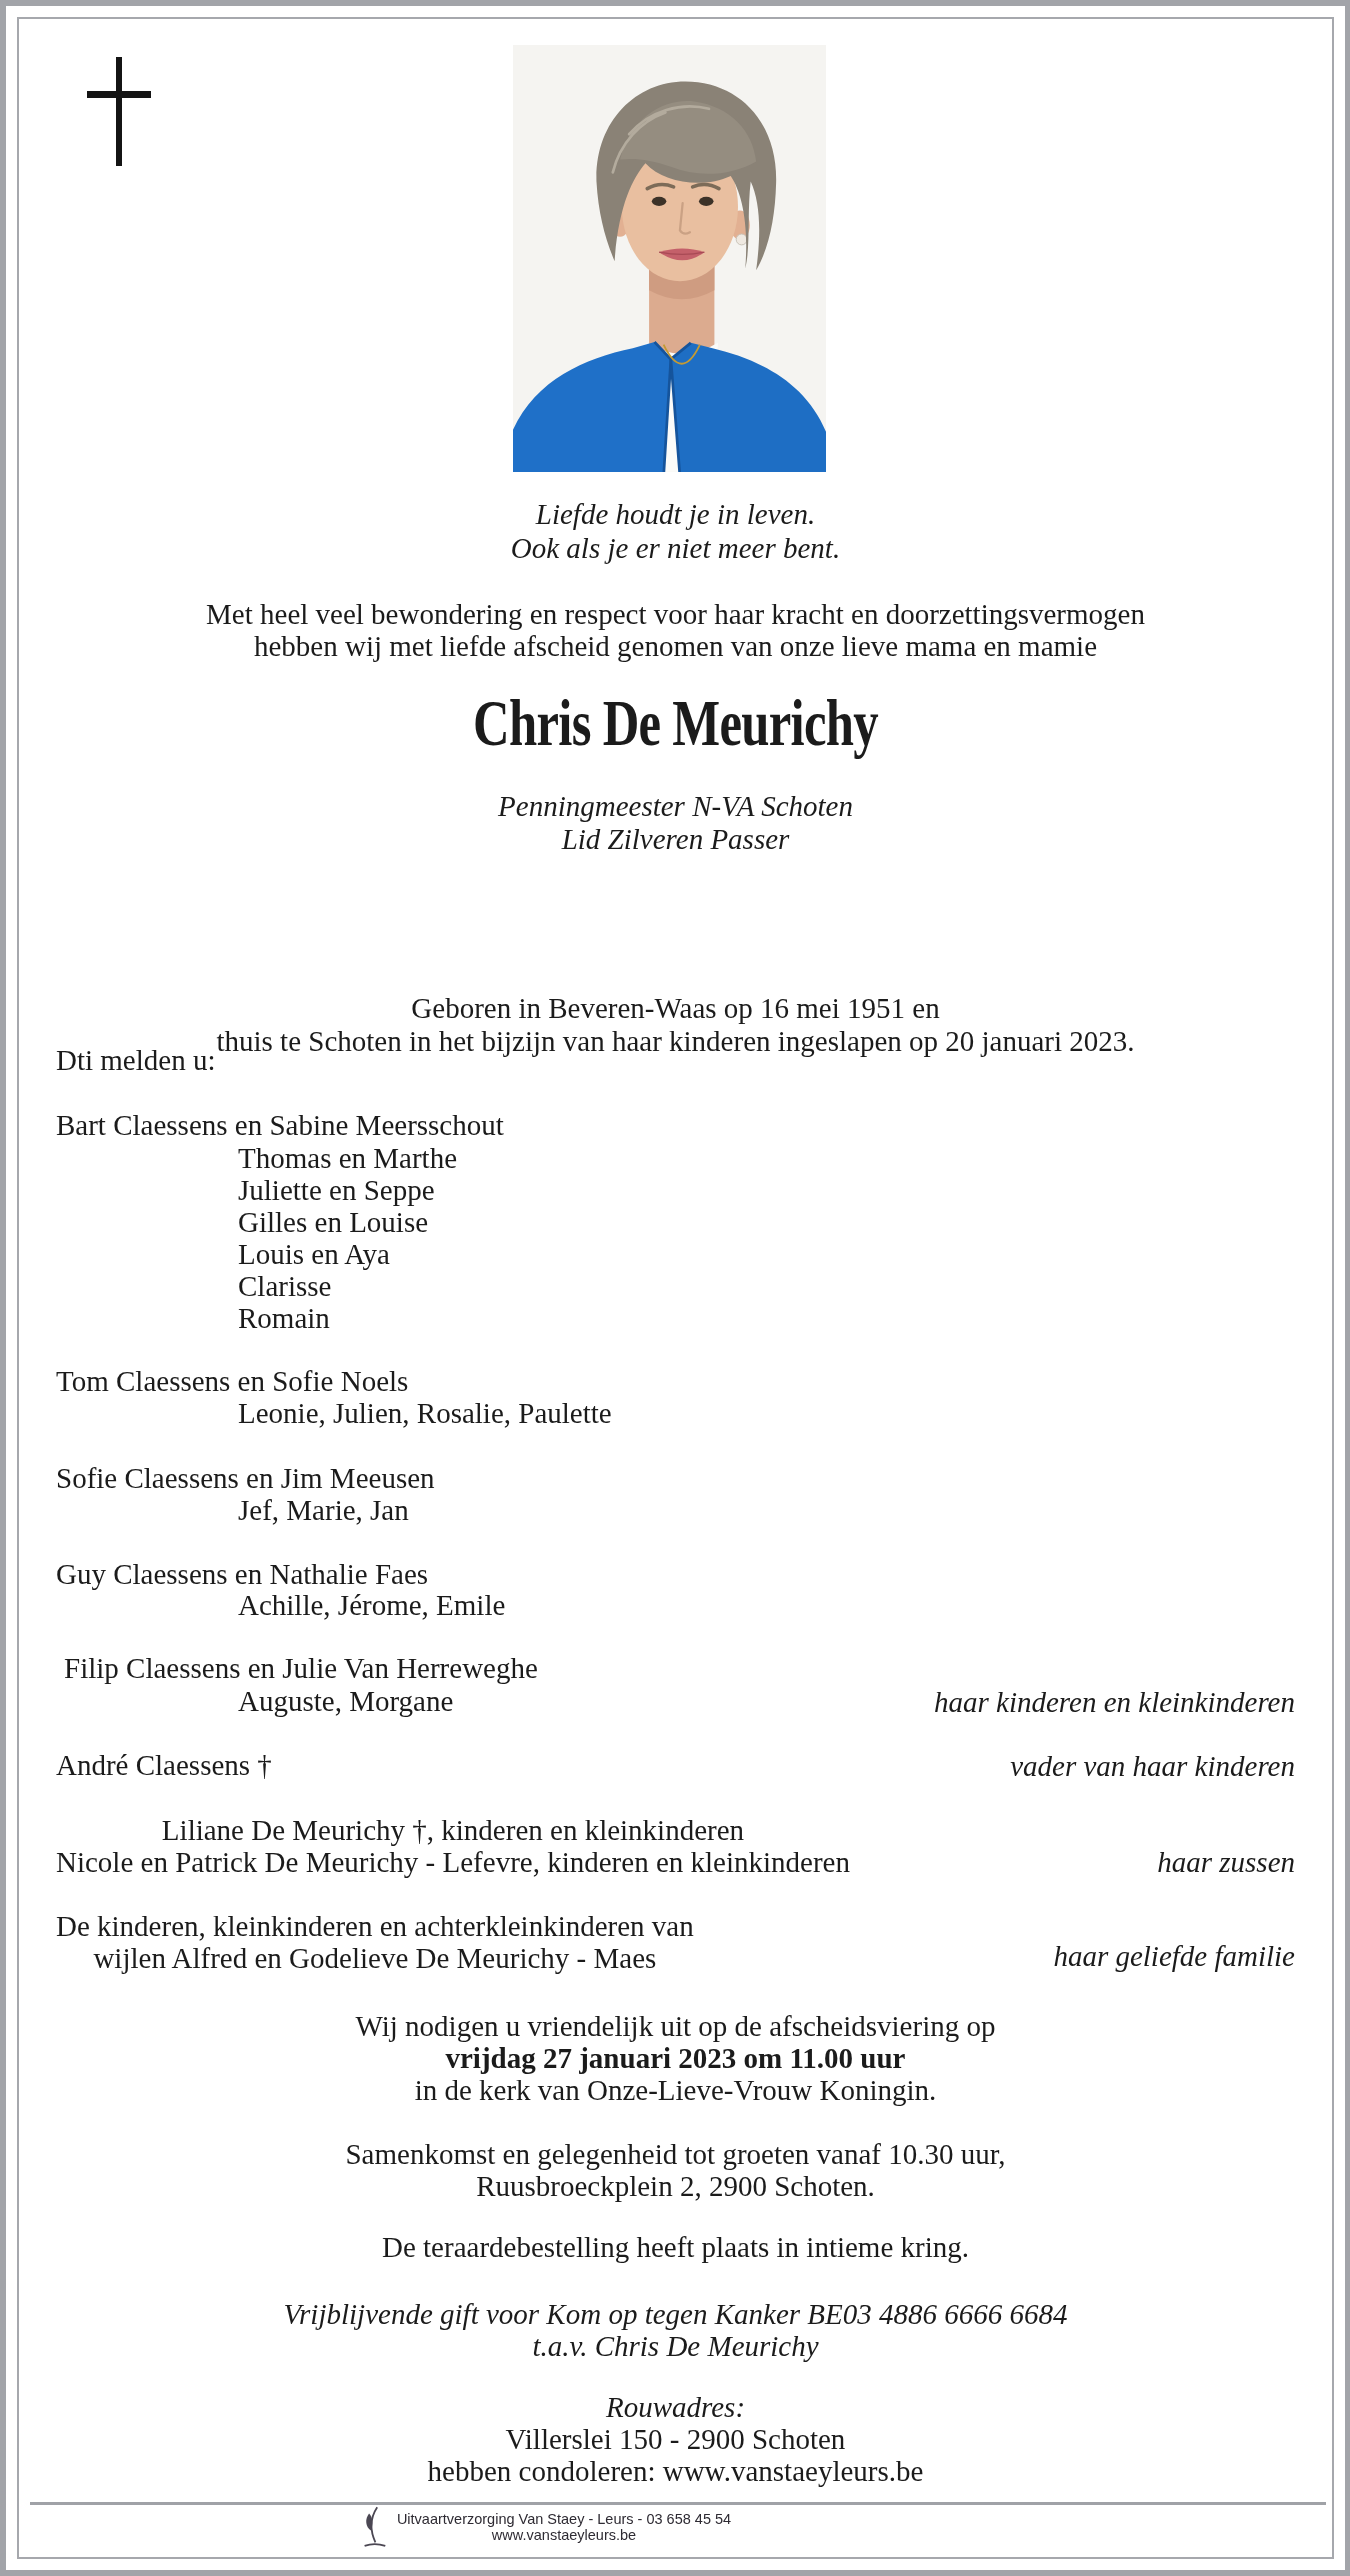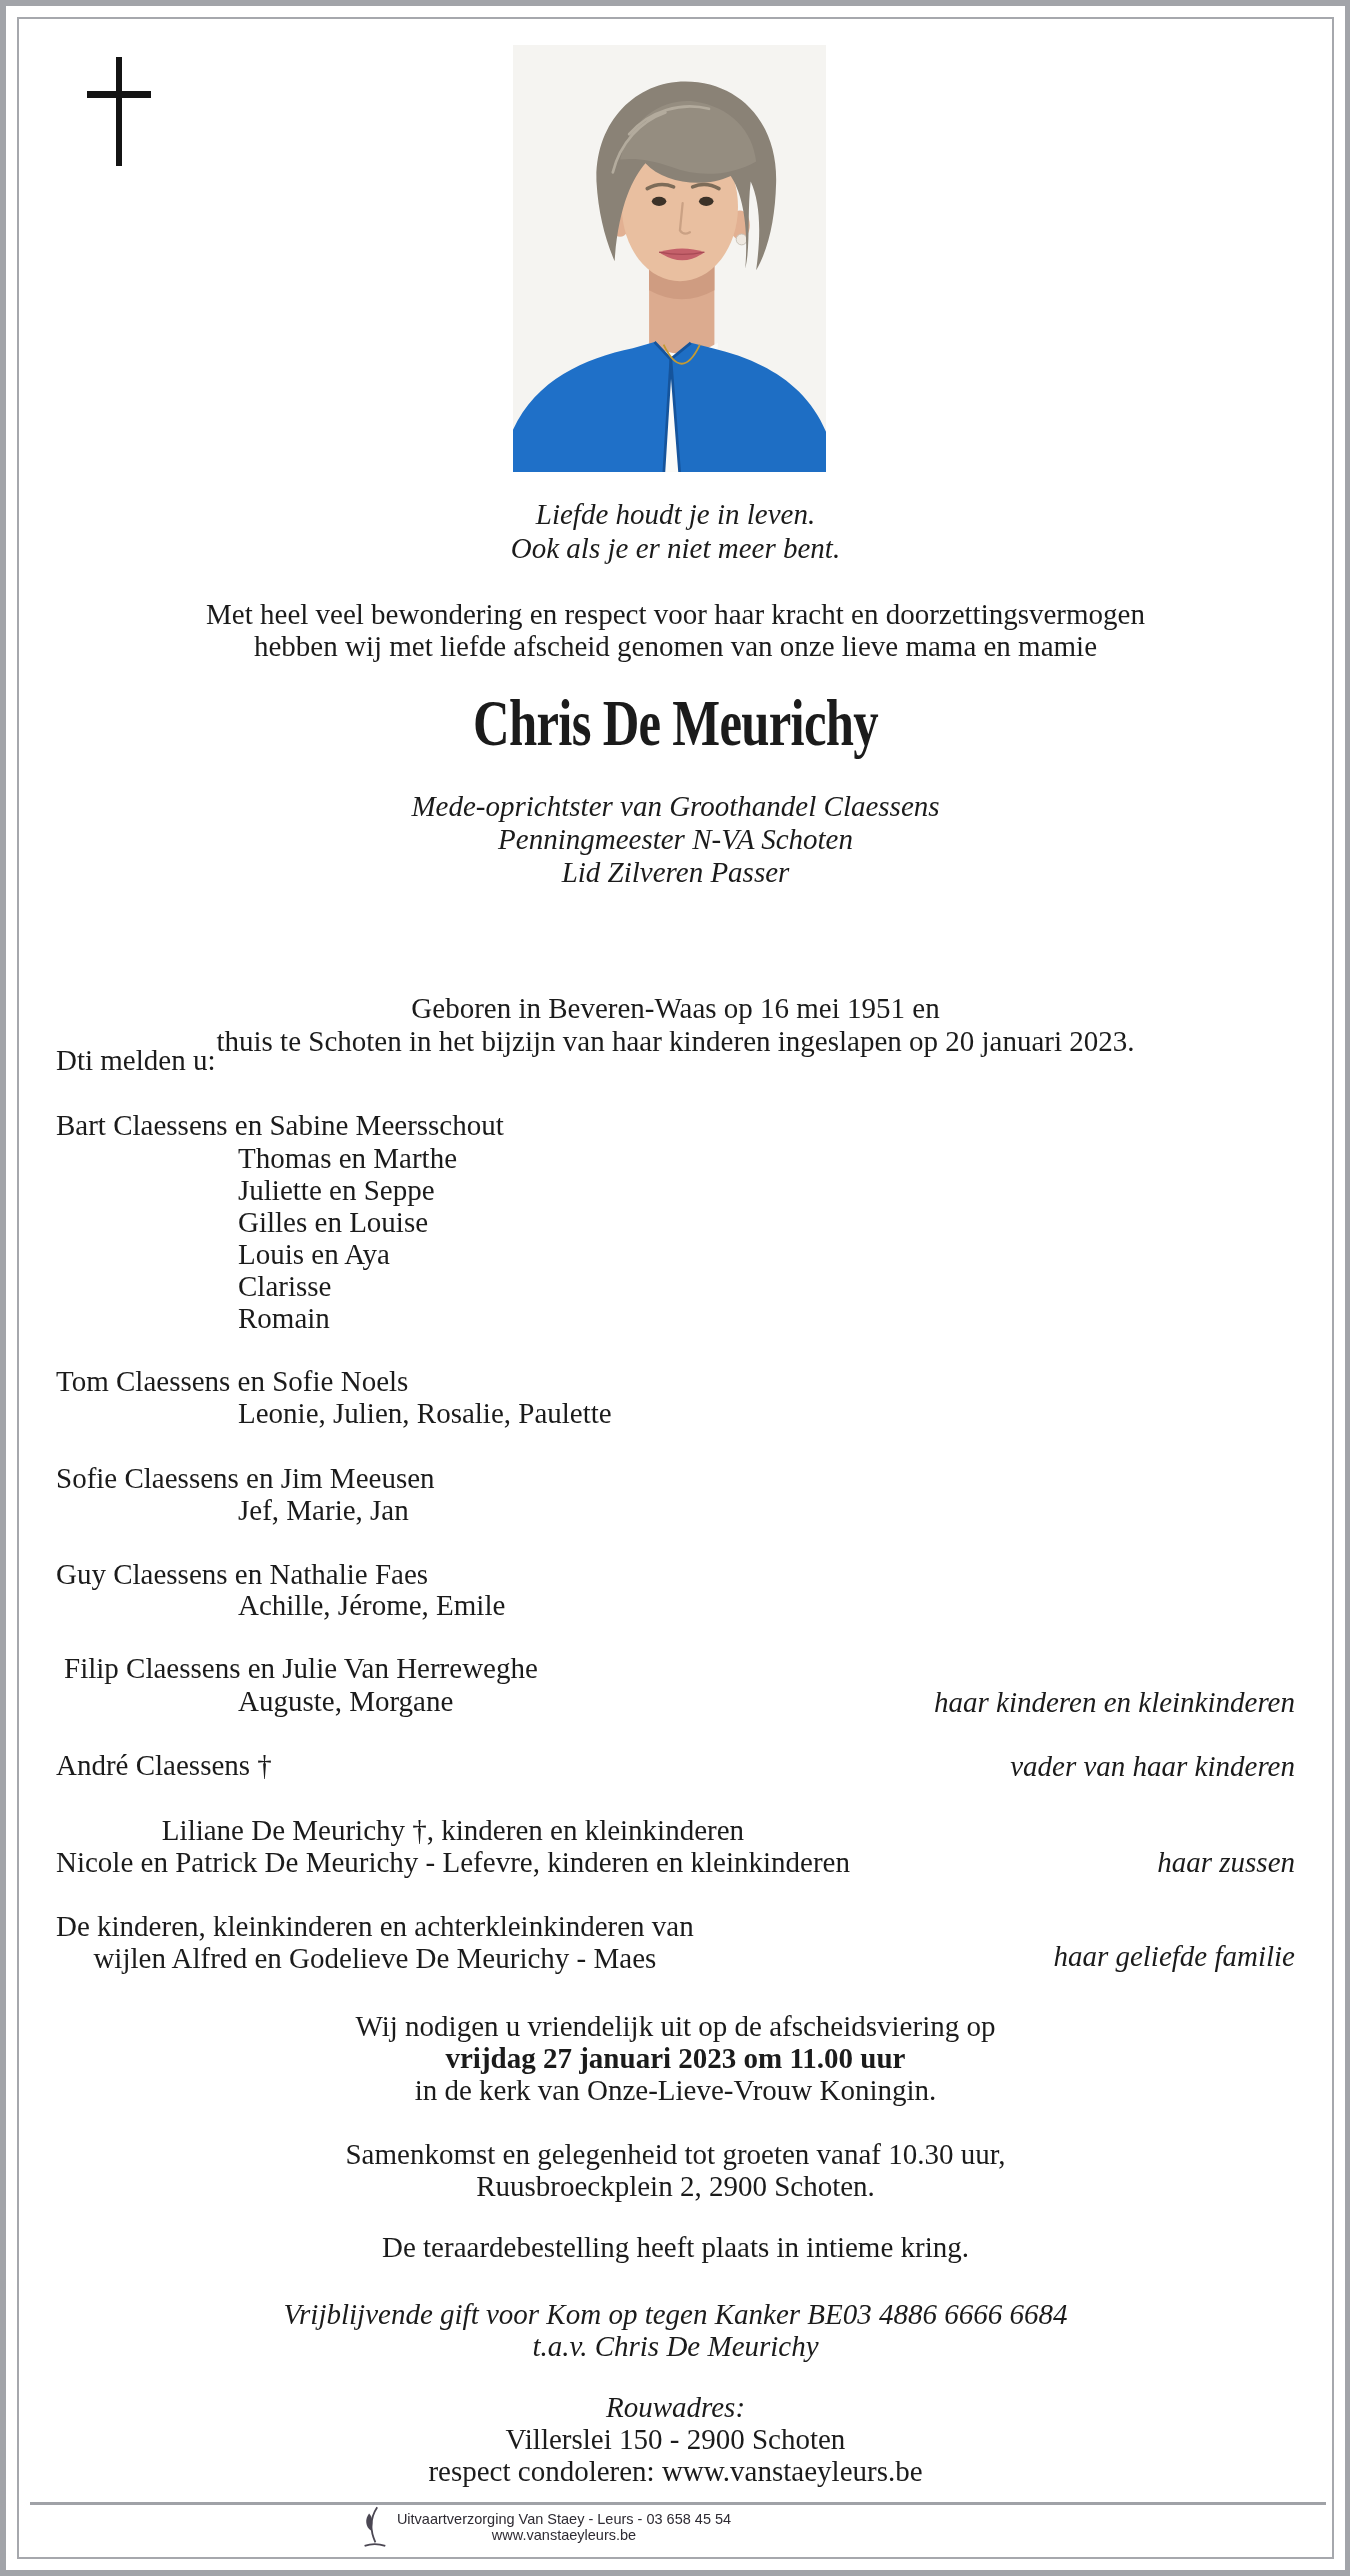--- a/index.html
+++ b/index.html
@@ -93,21 +93,20 @@
 </div>
 
 <div class="abs center txt" style="top:598px;">
   <div>Met heel veel bewondering en respect voor haar kracht en doorzettingsvermogen</div>
   <div>hebben wij met liefde afscheid genomen van onze lieve mama en mamie</div>
 </div>
 
 <div class="abs name-title" style="top:691px;">Chris De Meurichy</div>
 
 <div class="abs center txt it" style="top:790px;line-height:33px;">
-  <div>Mede-oprichtster van Groothandel Claessens</div>
   <div>Penningmeester N-VA Schoten</div>
   <div>Lid Zilveren Passer</div>
 </div>
 
 <div class="abs center txt" style="top:946px;line-height:33px;margin-top:46px;">
   <div>Geboren in Beveren-Waas op 16 mei 1951 en</div>
   <div>thuis te Schoten in het bijzijn van haar kinderen ingeslapen op 20 januari 2023.</div>
 </div>
 
 <div class="abs leftcol txt" style="top:1044px;">Dti melden u:</div>
@@ -164,21 +163,21 @@
 <div class="abs center txt" style="top:2231px;">De teraardebestelling heeft plaats in intieme kring.</div>
 
 <div class="abs center txt it" style="top:2298px;">
   <div>Vrijblijvende gift voor Kom op tegen Kanker BE03 4886 6666 6684</div>
   <div>t.a.v. Chris De Meurichy</div>
 </div>
 
 <div class="abs center txt" style="top:2391px;line-height:32px;">
   <div class="it">Rouwadres:</div>
   <div>Villerslei 150 - 2900 Schoten</div>
-  <div>respect condoleren: www.vanstaeyleurs.be</div>
+  <div>hebben condoleren: www.vanstaeyleurs.be</div>
 </div>
 
 <div class="divider"></div>
 
 <div class="footer">
   <svg width="27" height="44" viewBox="0 0 30 48">
     <path d="M18,2 C10,14 10,28 16,41" fill="none" stroke="#4b4753" stroke-width="2"></path>
     <path d="M9,9 C4,15 5,24 11,28 C14,21 13,13 9,9 Z" fill="#4b4753"></path>
     <path d="M4,45 Q15,41 27,45" fill="none" stroke="#4b4753" stroke-width="2"></path>
   </svg>

